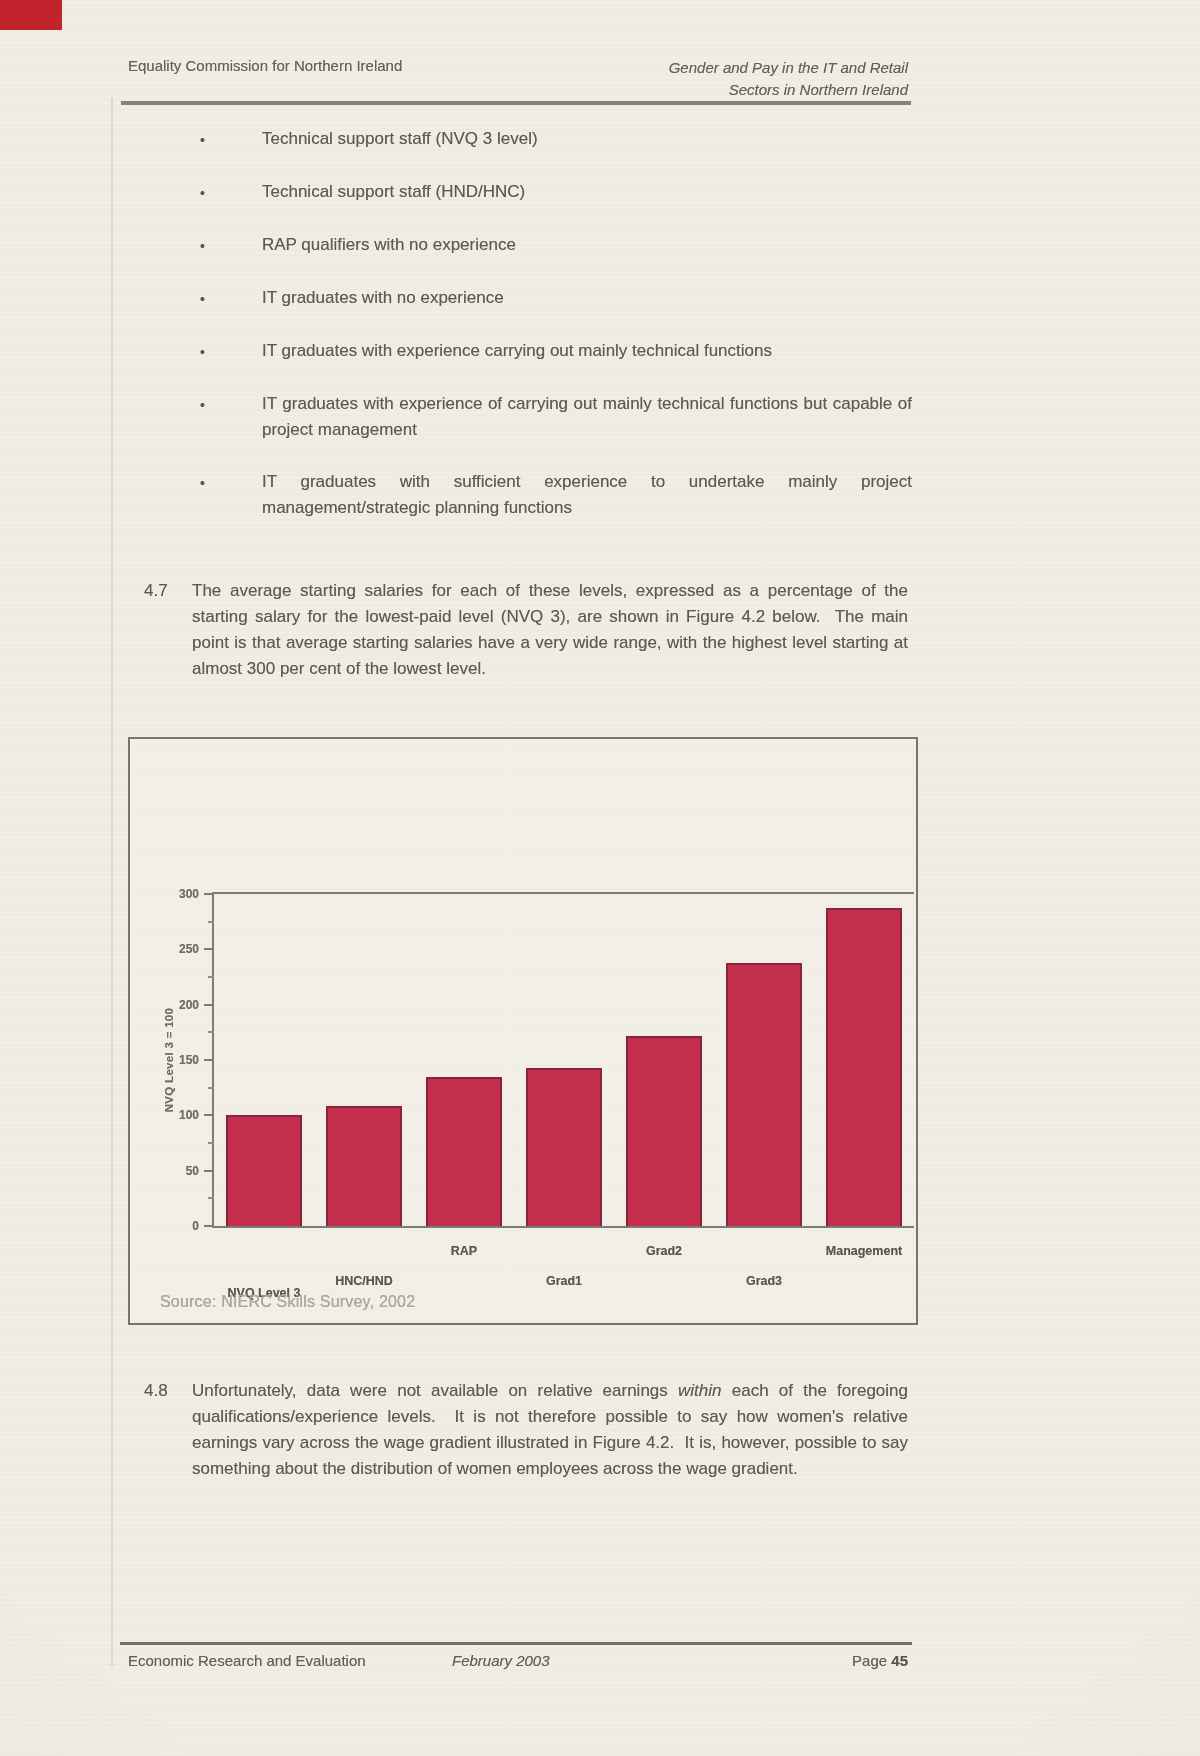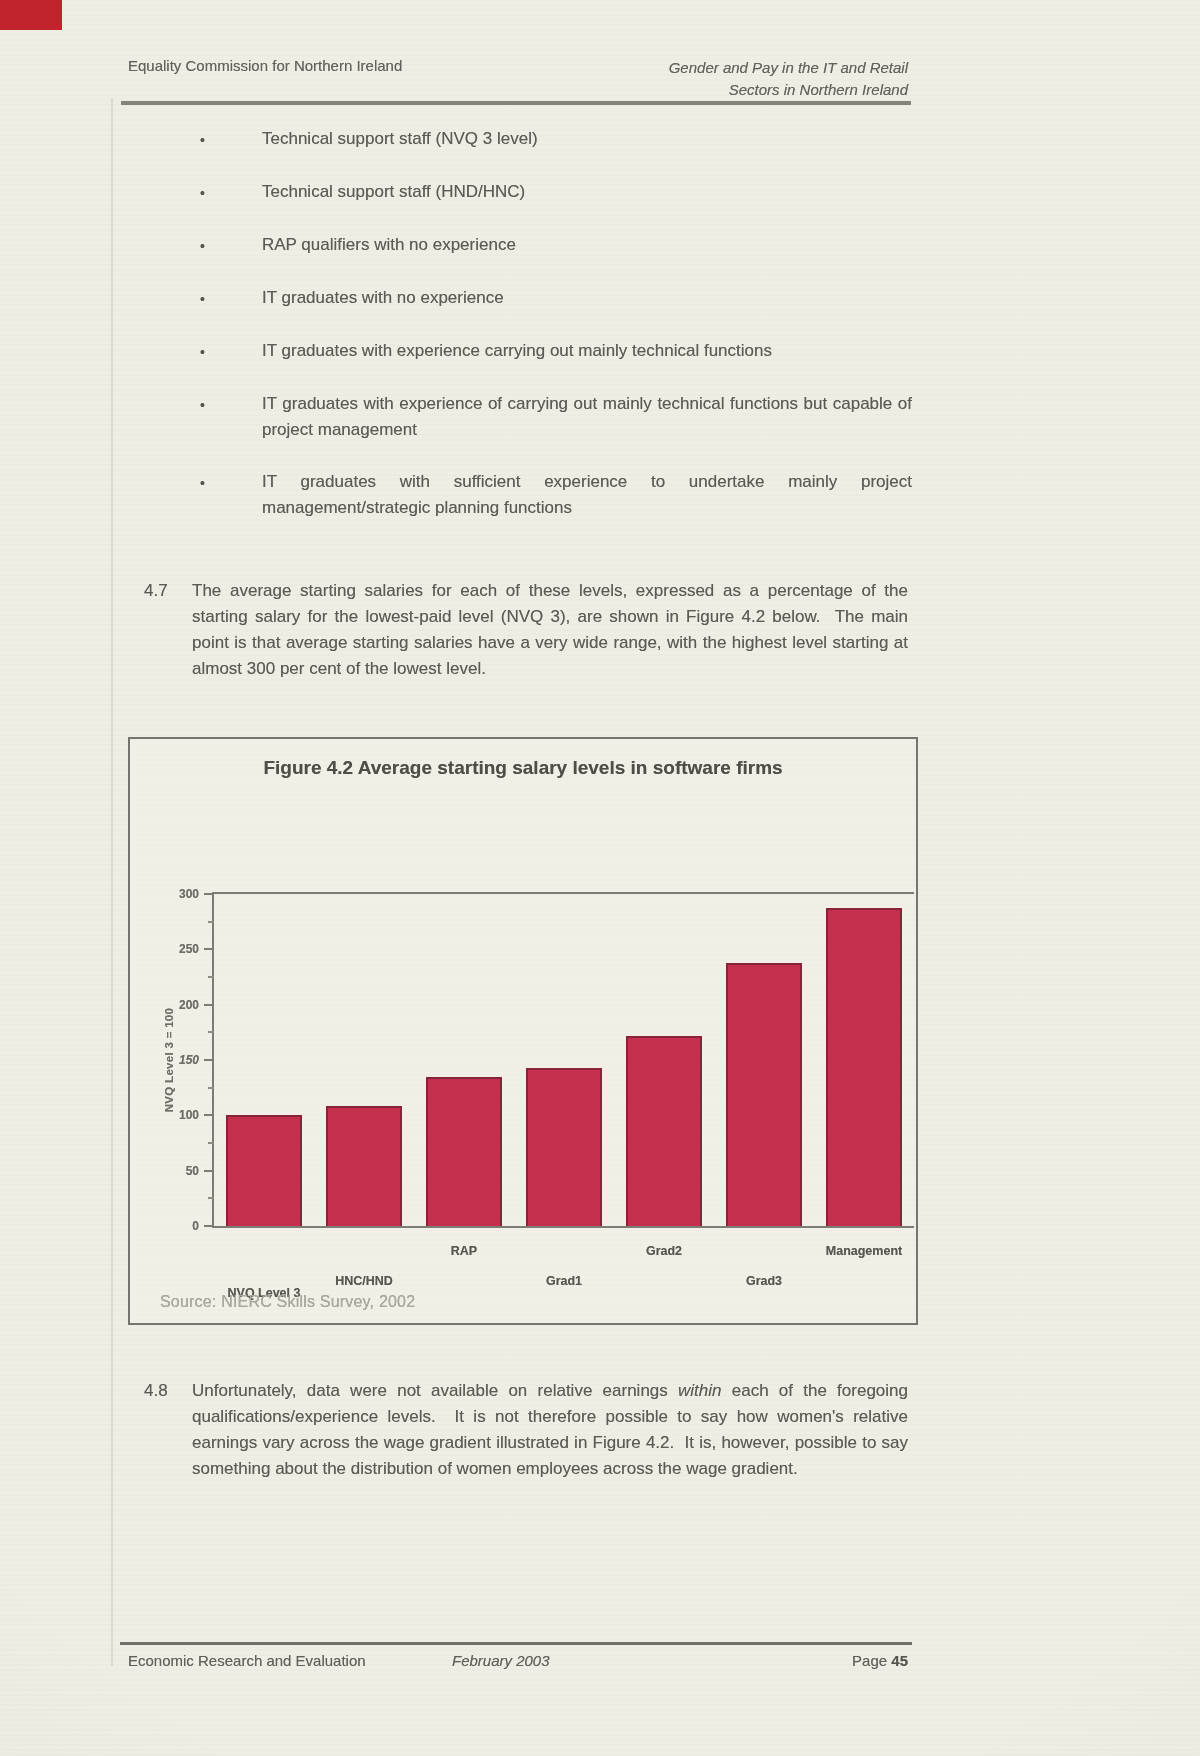--- a/index.html
+++ b/index.html
@@ -99,42 +99,41 @@
         <span class="btext">IT graduates with sufficient experience to undertake mainly project management/strategic planning functions</span>
       </li>
   </ul>
 
   <div class="para" id="para47">
     <span class="pnum">4.7</span>
     <span class="ptext">The average starting salaries for each of these levels, expressed as a percentage of the starting salary for the lowest-paid level (NVQ 3), are shown in Figure 4.2 below.  The main point is that average starting salaries have a very wide range, with the highest level starting at almost 300 per cent of the lowest level.</span>
   </div>
 
   <div class="figure">
-    <div class="fig-title">Figure 4.2 Average starting salary levels in software firms</div>
     <div class="plot">
       <div class="ylabel-wrap">
         <span>NVQ Level 3 = 100</span>
       </div>
       <div class="xlabels">
           <div class="xlabel row1" style="left: 7.14286%; margin-top: 42px;">NVQ Level 3</div>
           <div class="xlabel row2" style="left: 21.4286%;">HNC/HND</div>
           <div class="xlabel row1" style="left: 35.7143%;">RAP</div>
           <div class="xlabel row2" style="left: 50%;">Grad1</div>
           <div class="xlabel row1" style="left: 64.2857%;">Grad2</div>
           <div class="xlabel row2" style="left: 78.5714%;">Grad3</div>
           <div class="xlabel row1" style="left: 92.8571%;">Management</div>
         </div>
     <div class="ytick-major" style="bottom: calc(0% - 1px);"></div>
         <div class="ytick-label" style="bottom: 0%;">0</div>
         <div class="ytick-major" style="bottom: calc(16.6667% - 1px);"></div>
         <div class="ytick-label" style="bottom: 16.6667%;">50</div>
         <div class="ytick-major" style="bottom: calc(33.3333% - 1px);"></div>
         <div class="ytick-label" style="bottom: 33.3333%;">100</div>
         <div class="ytick-major" style="bottom: calc(50% - 1px);"></div>
-        <div class="ytick-label" style="bottom: 50%; font-style: italic;">150</div>
+        <div class="ytick-label" style="bottom: 50%;">150</div>
         <div class="ytick-major" style="bottom: calc(66.6667% - 1px);"></div>
         <div class="ytick-label" style="bottom: 66.6667%;">200</div>
         <div class="ytick-major" style="bottom: calc(83.3333% - 1px);"></div>
         <div class="ytick-label" style="bottom: 83.3333%;">250</div>
         <div class="ytick-major" style="bottom: calc(100% - 1px);"></div>
         <div class="ytick-label" style="bottom: 100%;">300</div>
         <div class="ytick-minor" style="bottom: calc(8.33333% - 1px);"></div>
         <div class="ytick-minor" style="bottom: calc(25% - 1px);"></div>
         <div class="ytick-minor" style="bottom: calc(41.6667% - 1px);"></div>
         <div class="ytick-minor" style="bottom: calc(58.3333% - 1px);"></div>

